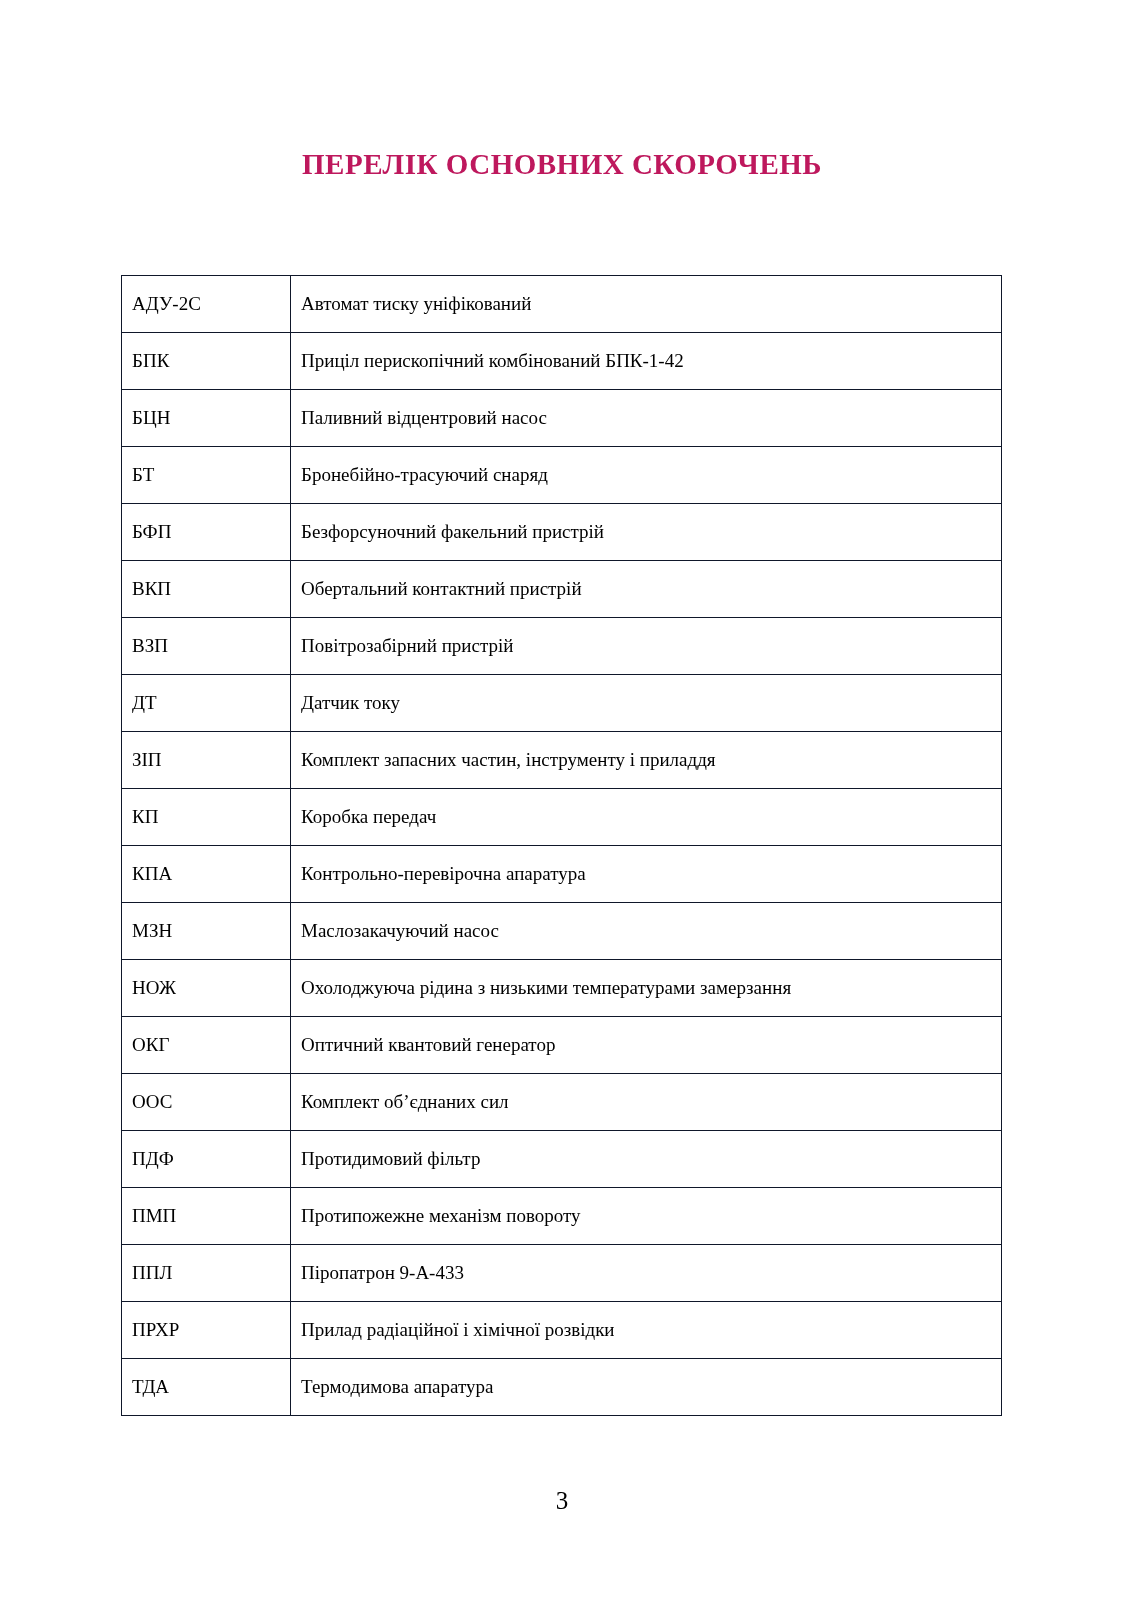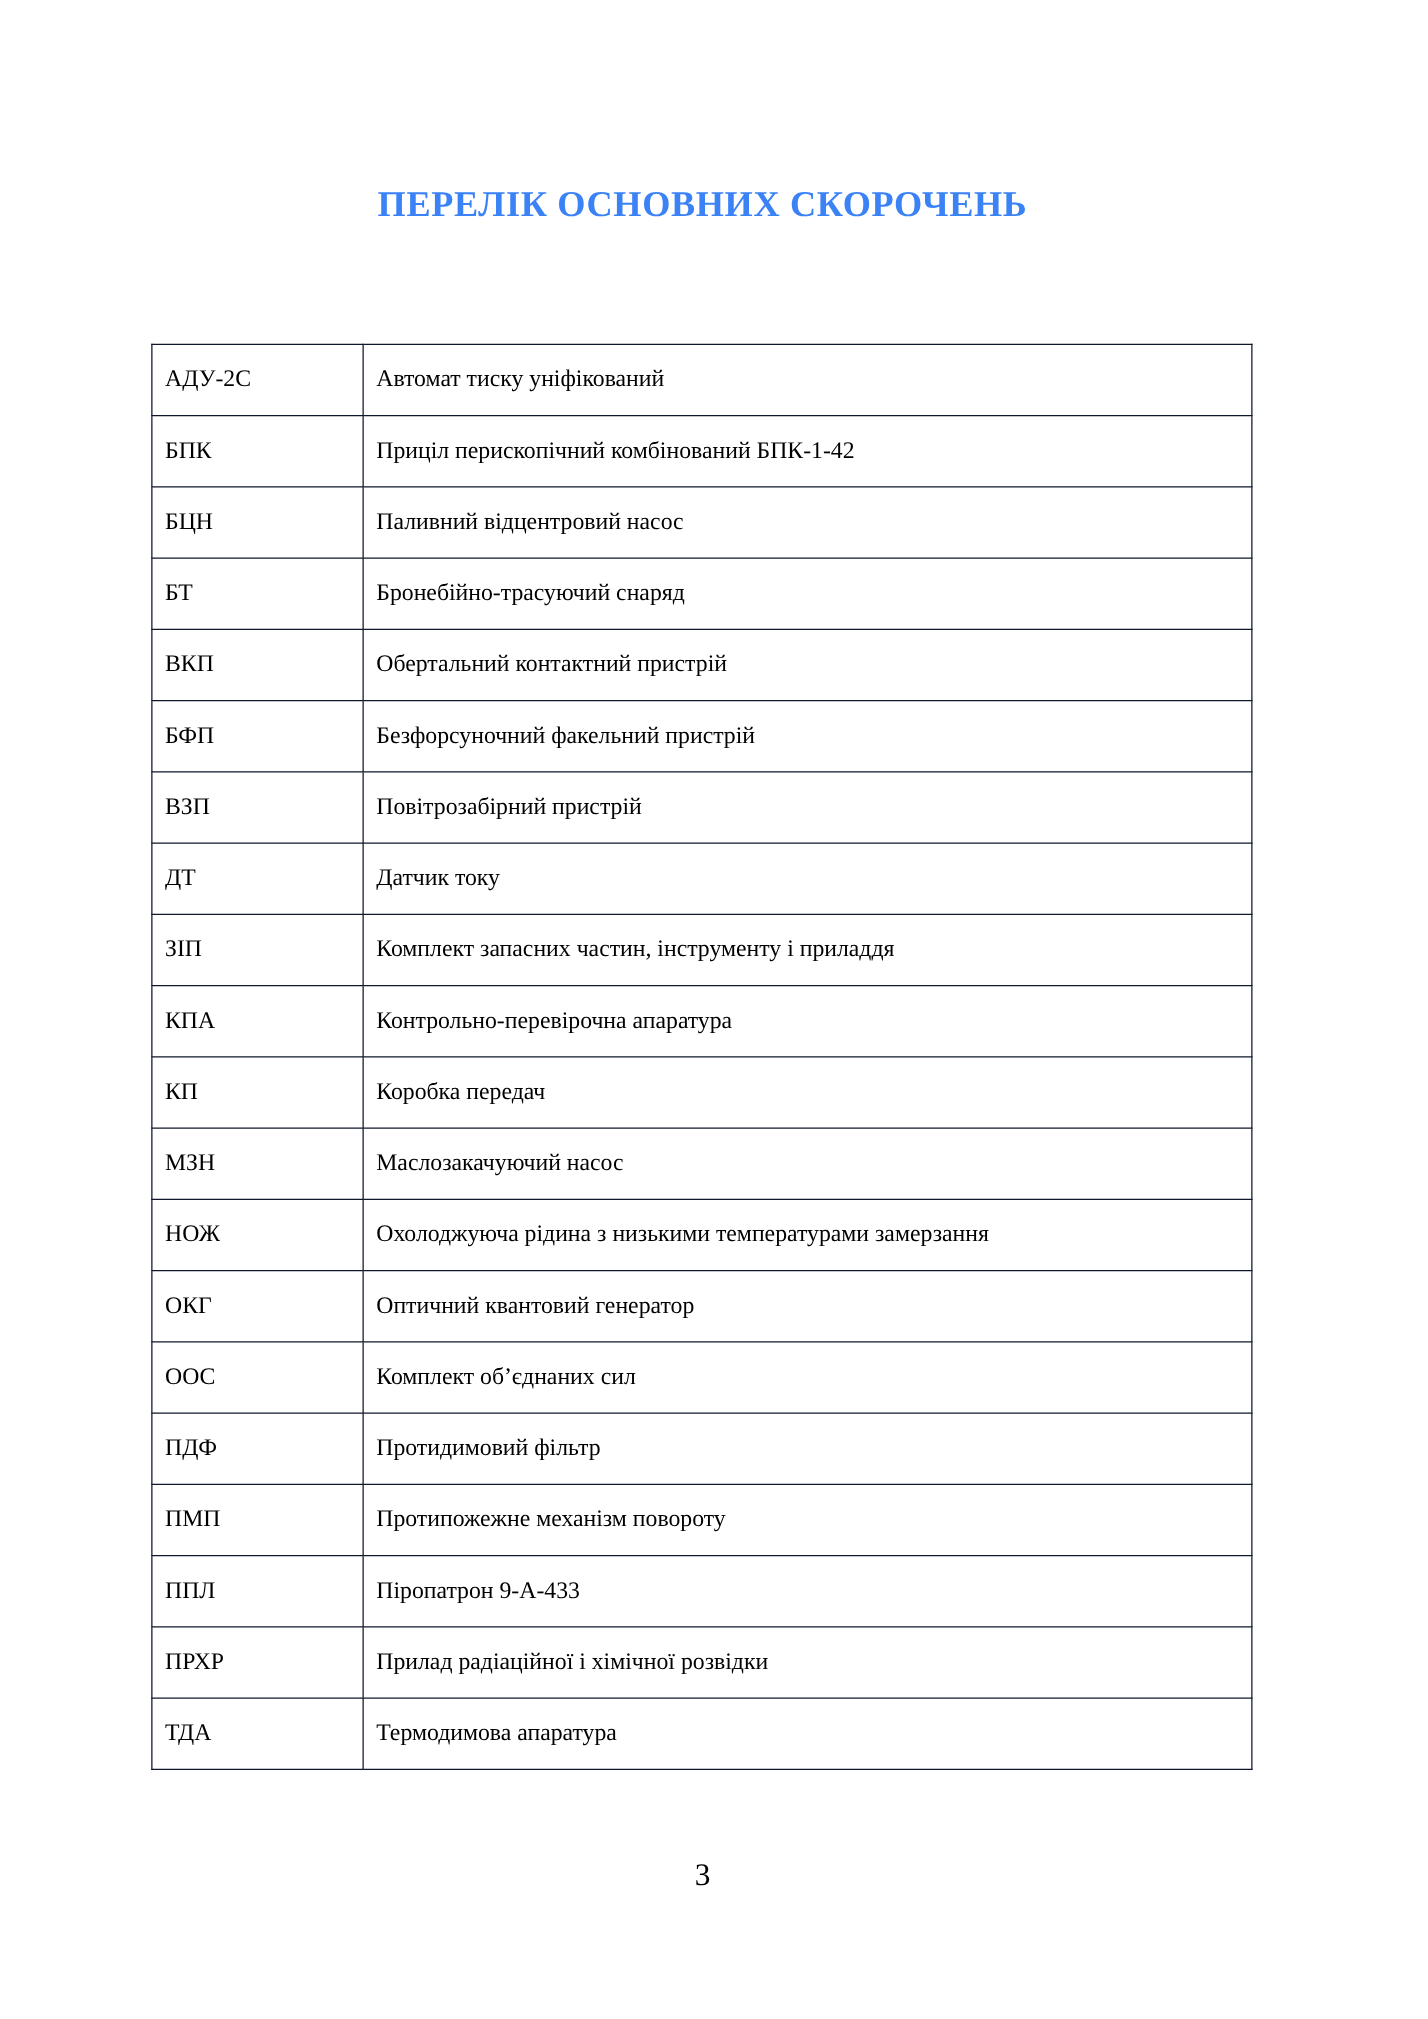--- a/index.html
+++ b/index.html
@@ -19,21 +19,21 @@
   .doc-title {
     position: absolute;
     top: 148px;
     left: 122px;
     width: 880px;
     margin: 0;
     text-align: center;
     font-size: 29px;
     font-weight: bold;
     letter-spacing: 0.5px;
-    color: #3b82f6;
+    color: #be185d;
   }
   .abbr-table {
     position: absolute;
     top: 275px;
     left: 121px;
     width: 881px;
     border-collapse: collapse;
     table-layout: fixed;
   }
   .abbr-table td {
@@ -78,46 +78,46 @@
         </tr>
         <tr>
           <td class="abbr-cell">БЦН</td>
           <td class="def-cell">Паливний відцентровий насос</td>
         </tr>
         <tr>
           <td class="abbr-cell">БТ</td>
           <td class="def-cell">Бронебійно-трасуючий снаряд</td>
         </tr>
         <tr>
+          <td class="abbr-cell">БФП</td>
+          <td class="def-cell">Безфорсуночний факельний пристрій</td>
+        </tr>
+        <tr>
           <td class="abbr-cell">ВКП</td>
           <td class="def-cell">Обертальний контактний пристрій</td>
-        </tr>
-        <tr>
-          <td class="abbr-cell">БФП</td>
-          <td class="def-cell">Безфорсуночний факельний пристрій</td>
         </tr>
         <tr>
           <td class="abbr-cell">ВЗП</td>
           <td class="def-cell">Повітрозабірний пристрій</td>
         </tr>
         <tr>
           <td class="abbr-cell">ДТ</td>
           <td class="def-cell">Датчик току</td>
         </tr>
         <tr>
           <td class="abbr-cell">ЗІП</td>
           <td class="def-cell">Комплект запасних частин, інструменту і приладдя</td>
         </tr>
         <tr>
+          <td class="abbr-cell">КП</td>
+          <td class="def-cell">Коробка передач</td>
+        </tr>
+        <tr>
           <td class="abbr-cell">КПА</td>
           <td class="def-cell">Контрольно-перевірочна апаратура</td>
-        </tr>
-        <tr>
-          <td class="abbr-cell">КП</td>
-          <td class="def-cell">Коробка передач</td>
         </tr>
         <tr>
           <td class="abbr-cell">МЗН</td>
           <td class="def-cell">Маслозакачуючий насос</td>
         </tr>
         <tr>
           <td class="abbr-cell">НОЖ</td>
           <td class="def-cell">Охолоджуюча рідина з низькими температурами замерзання</td>
         </tr>
         <tr>

